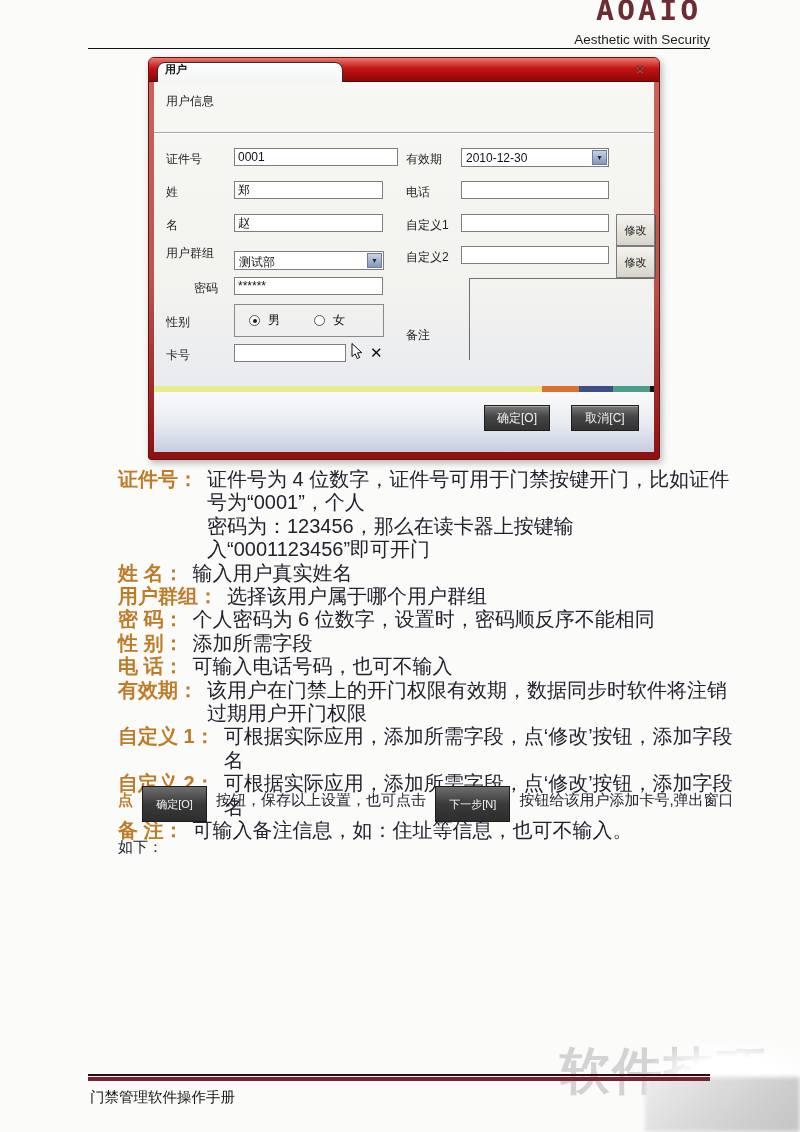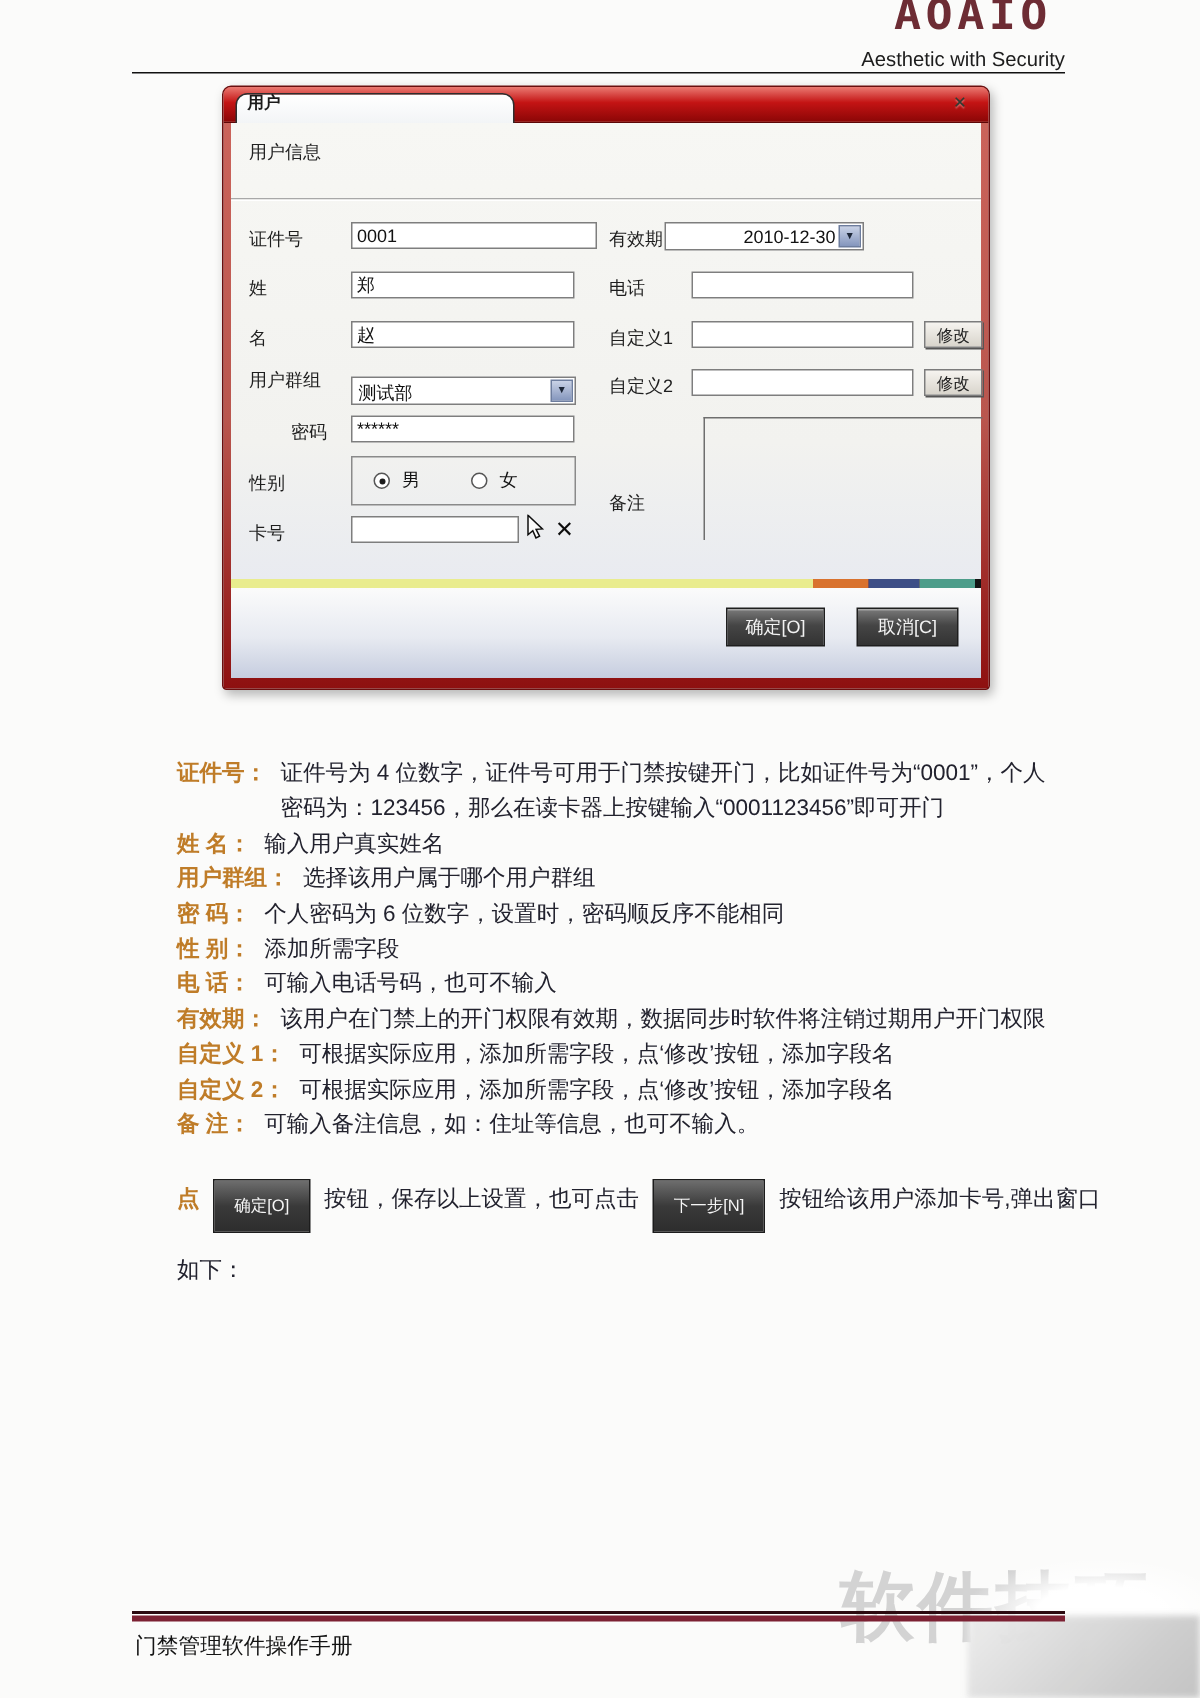--- a/index.html
+++ b/index.html
@@ -41,21 +41,21 @@
               background:linear-gradient(#c9d2e6,#8496bd); border:1px solid #6d7d9e; font-size:7px;
               color:#1d2738; display:flex; align-items:center; justify-content:center; }
   .gbox { position:absolute; border:1px solid #8a8a8a; background:transparent; display:flex;
           align-items:center; padding:0 14px; gap:8px; }
   .radio { width:11px; height:11px; border:1px solid #555; border-radius:50%; background:#fff;
            display:inline-block; position:relative; }
   .radio.checked::after { content:''; position:absolute; left:2.5px; top:2.5px; width:4.5px; height:4.5px;
            border-radius:50%; background:#1b1b1b; }
   .rlabel { font-size:12px; color:#111; margin-right:26px; }
   .rlabel:last-child { margin-right:0; }
-  .mod-btn { position:absolute; width:39px; height:18px; font-size:11px; color:#222;
+  .mod-btn { position:absolute; width:39px; height:32px; font-size:11px; color:#222;
              background:linear-gradient(#f6f4f0,#d8d4cb); border:1px solid #7c7c7c;
              box-shadow:1px 1px 0 #555; font-family:Liberation Mono, monospace; }
   .fremark { position:absolute; background:transparent; border:none; border-top:1px solid #6e6e6e;
              border-left:1px solid #6e6e6e; resize:none; font-size:12px; padding:2px; }
   .cursor-icon { position:absolute; }
   .x-icon { position:absolute; font-size:15px; font-weight:bold; color:#0c0c0c; }
 
   .stripe { position:absolute; left:5px; right:5px; top:328px; height:6px; display:flex; }
   .stripe span { height:100%; }
   .st-yellow { flex:1; background:#e9ec8e; }
@@ -66,21 +66,21 @@
 
   .btnrow { position:absolute; left:5px; right:5px; top:334px; height:60px;
             background:linear-gradient(180deg,#fbfbfb 0%,#e7eaf1 55%,#c6cddf 100%); }
   .dlg-btn { position:absolute; top:13px; height:26px; font-size:12px; color:#f2f2f2;
              background:linear-gradient(#7a7a7a,#454545 45%,#333333); border:1px solid #1e1e1e;
              box-shadow:inset 0 1px 0 rgba(255,255,255,.35); font-family:"Liberation Sans",sans-serif; }
   .dlg-btn.ok { left:330px; width:66px; }
   .dlg-btn.cancel { left:417px; width:68px; }
 
   
-  .desc { position:absolute; left:118px; right:64px; top:504px; font-size:15px; color:#22222e; }
+  .desc { position:absolute; left:118px; right:64px; top:468px; font-size:20px; color:#22222e; }
   .drow { display:flex; line-height:23.4px; }
   .dlabel { color:#bf7c28; font-weight:bold; white-space:nowrap; margin-right:9px; }
   .dtext { color:#22222e; }
 
   
   .closing { position:absolute; left:118px; right:64px; top:786px; font-size:15px; color:#22222e; line-height:26px; }
   .closing .accent { color:#bf7c28; font-weight:bold; }
   .inline-btn { display:inline-block; background:linear-gradient(#6e6e6e,#3a3a3a 50%,#2d2d2d);
                 color:#f5f5f5; font-size:11px; padding:4px 13px; margin:0 5px; border:1px solid #1c1c1c;
                 vertical-align:-3px; }
@@ -153,21 +153,21 @@
       <div class="flabel" style="left:12px; top:265px;">卡号</div>
       <input class="fin" style="left: 80px; top: 262px; width: 112px;" value="">
       <span class="cursor-icon" style="left:197px; top:261px;">
         <svg width="14" height="17" viewBox="0 0 14 17">
             <path d="M1,0.5 L1,13.5 L4.2,10.8 L6.3,15.6 L8.7,14.4 L6.4,9.9 L10.6,9.6 Z" fill="#fafafa" stroke="#0e0e0e" stroke-width="1"></path>
           </svg>
       </span>
       <span class="x-icon" style="left:216px; top:262px;">✕</span>
 
       <div class="flabel" style="left:252px; top:69px;">有效期</div>
-      <div class="fsel" style="left:289px; top:66px; width:133px;text-align:right;">
+      <div class="fsel" style="left:307px; top:66px; width:148px;">
         <span>2010-12-30</span>
         <span class="selarrow">▼</span>
       </div>
 
       <div class="flabel" style="left:252px; top:102px;">电话</div>
       <input class="fin" style="left: 307px; top: 99px; width: 148px;" value="">
 
       <div class="flabel" style="left:252px; top:135px;">自定义1</div>
       <input class="fin" style="left: 307px; top: 132px; width: 148px;" value="">
       <button class="mod-btn" style="left:462px; top:132px;">修改</button>

